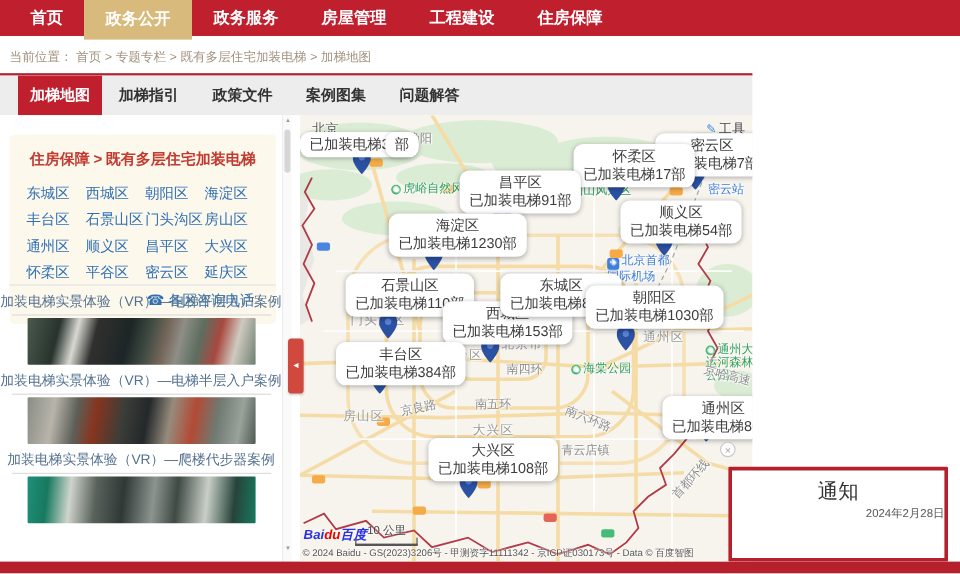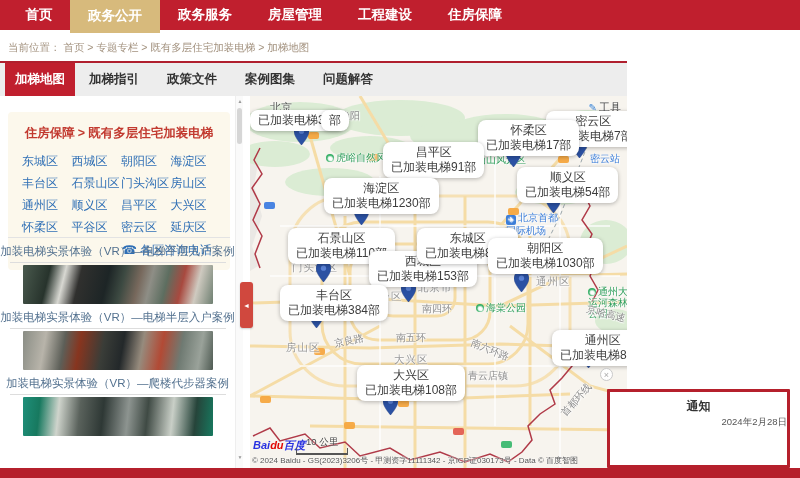--- a/index.html
+++ b/index.html
@@ -16,21 +16,21 @@
 
   
   .breadcrumb{position:absolute;top:30px;left:0;width:800px;height:31px;background:#fff}
   .breadcrumb .bc-text{position:absolute;left:8px;top:11px;font-size:10.5px;color:#a3927f}
 
   
   .tabline{position:absolute;top:61px;left:0;width:627px;height:2px;background:#b01f2e}
   .tabbar{position:absolute;top:63px;left:0;width:627px;height:33px;background:#ededed;display:flex}
   .tab{width:78px;line-height:33px;text-align:center;font-size:12.5px;font-weight:bold;
        color:#333;cursor:pointer}
-  .tab.active{width:70px;margin-left:5px;background:#c01f2e;color:#fff}
+  .tab.active{width:70px;margin-left:15px;background:#c01f2e;color:#fff}
 
   
   .sidebar{position:absolute;top:96px;left:0;width:243px;height:372px;background:#fff}
   .panel{position:absolute;top:16px;left:8px;width:222px;height:158px;background:#fcf8ec;border-radius:4px;box-sizing:border-box}
   .panel-title{margin-top:13px;text-align:center;font-size:12.5px;font-weight:bold;color:#c23a30}
   .panel-title .sep{padding:0 3px}
   .districts{display:grid;grid-template-columns:repeat(4,1fr);padding:11px 10px 0 14px;row-gap:5px}
   .district{font-size:12px;color:#2f6fb5;cursor:pointer}
   .phone-row{text-align:right;padding-right:18px;font-size:12px;color:#2f6fb5;margin-top:6px;cursor:pointer}
   .phone-row .phone-icon{font-size:12px;color:#2f6fb5;padding-right:3px}
@@ -47,21 +47,21 @@
   .sb-arrow{position:absolute;left:0;width:8px;text-align:center;font-size:5px;color:#999}
   .sb-arrow.up{top:2px}.sb-arrow.down{bottom:8px}
 
   .collapse-handle{position:absolute;top:282px;left:240px;width:13px;height:46px;background:#d0483e;
         border-radius:3px;color:#fff;font-size:7px;display:flex;align-items:center;justify-content:center;
         z-index:25;cursor:pointer;box-shadow:0 1px 2px rgba(0,0,0,.2)}
 
   
   .map{position:absolute;top:96px;left:250px;width:377px;height:372px;background:#f7f4ee;overflow:hidden;cursor:grab}
   .map-svg{position:absolute;top:0;left:0;z-index:1}
-  .map-city{position:absolute;top:4px;left:20px;font-size:11px;color:#555;z-index:4;
+  .map-city{position:absolute;top:4px;left:10px;font-size:11px;color:#555;z-index:4;
             text-shadow:0 0 2px #fff,0 0 2px #fff}
   .map-tools{position:absolute;top:4px;right:6px;font-size:11px;color:#444;z-index:4;cursor:pointer;
             text-shadow:0 0 2px #fff,0 0 2px #fff}
   .map-tools .pen-icon{color:#3b82d0;font-size:10px;padding-right:2px}
   .map-label{position:absolute;font-size:10px;color:#8a8a8a;white-space:nowrap;z-index:2;
              text-shadow:0 0 2px #fff,0 0 2px #fff,1px 1px 1px #fff;line-height:11px}
   .map-label.gd{font-size:10.5px;color:#999;letter-spacing:1px}
   .map-label.green{color:#2e9e5b}
   .map-label.blue{color:#3b7dd8}
   .map-label .dot{display:inline-block;width:8px;height:8px;border-radius:50%;background:#2fae62;
@@ -78,21 +78,21 @@
   .map-scale-text{position:absolute;left:56px;bottom:19px;z-index:6;font-size:9.5px;color:#444;
                   text-shadow:0 0 2px #fff}
   .map-scale-bar{position:absolute;left:46px;bottom:13px;z-index:6;width:50px;height:5px;
                  border-left:1px solid #555;border-right:1px solid #555;border-bottom:2px solid #555}
   .map-copyright{position:absolute;left:2px;bottom:2px;z-index:6;font-size:8px;color:#555;white-space:nowrap;
                  text-shadow:0 0 2px #fff,0 0 2px #fff}
 
   
   .notice{position:absolute;left:607px;top:389px;width:177px;height:73px;background:#fff;
           border:3px solid #b5202c;z-index:30;border-radius:1px}
-  .notice-title{text-align:center;font-size:12px;font-weight:bold;color:#333;margin-top:6px}
+  .notice-title{text-align:center;font-size:17px;font-weight:normal;color:#333;margin-top:6px}
   .notice-body{font-size:9.5px;color:#555;line-height:15px;margin:3px 8px 0;text-indent:1.8em}
   .notice-date{text-align:right;font-size:9.5px;color:#555;margin:1px 0 0}
   .notice-close{position:absolute;left:600px;top:368px;width:13px;height:13px;border:1px solid #c9c9c9;
           border-radius:50%;background:rgba(255,255,255,.9);color:#aaa;font-size:9px;line-height:12px;
           text-align:center;z-index:31;cursor:pointer;box-sizing:border-box}
 
   .footer-bar{position:absolute;left:0;top:468px;width:800px;height:10px;background:#b5202c}
 </style>
 </head>
 <body>

